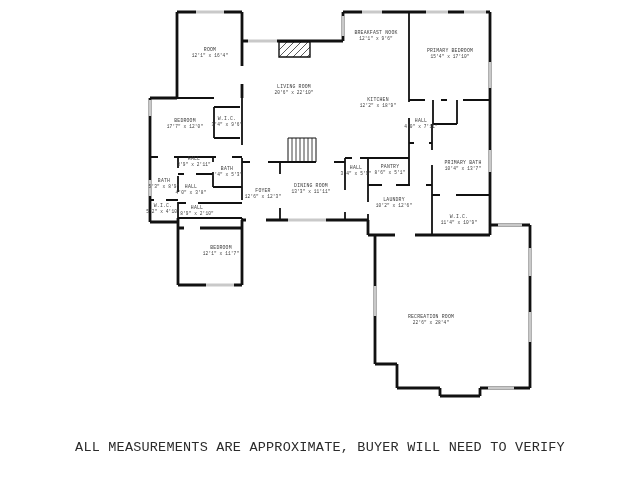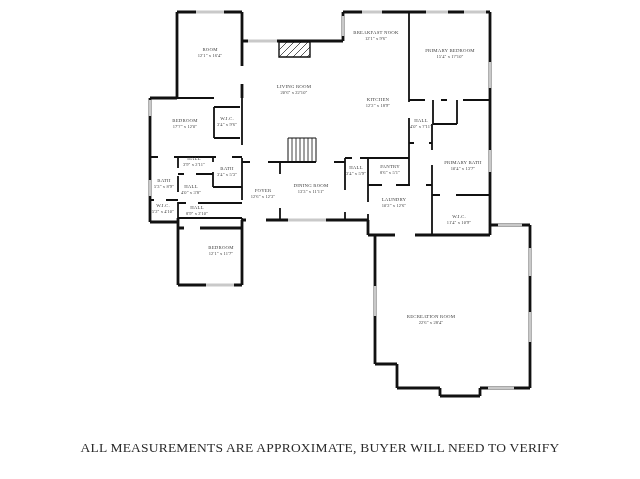--- a/index.html
+++ b/index.html
@@ -1,20 +1,20 @@
 <!DOCTYPE html>
 <html><head>
 <meta charset="utf-8">
 <style>
   html,body{margin:0;padding:0;background:#ffffff;}
   #canvas{
     position:relative;
     width:640px;height:479px;
     background:#ffffff;
-    font-family:Liberation Serif, serif;
+    font-family:Liberation Mono, monospace;
     overflow:hidden;
     border-radius:18px;
   }
   #plan-svg{position:absolute;left:0;top:0;width:640px;height:479px;}
   .room-label{
     position:absolute;
     transform:translate(-50%,-50%);
     text-align:center;
     white-space:nowrap;
     color:#3d3d3d;

